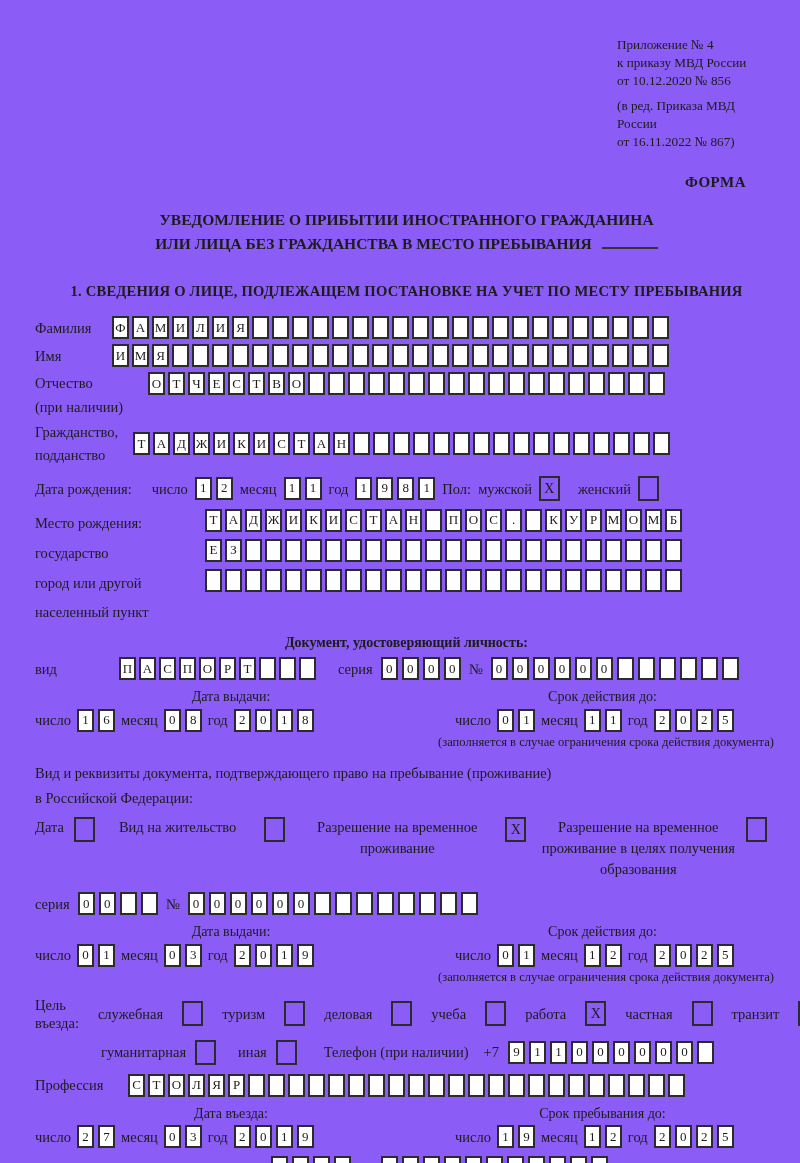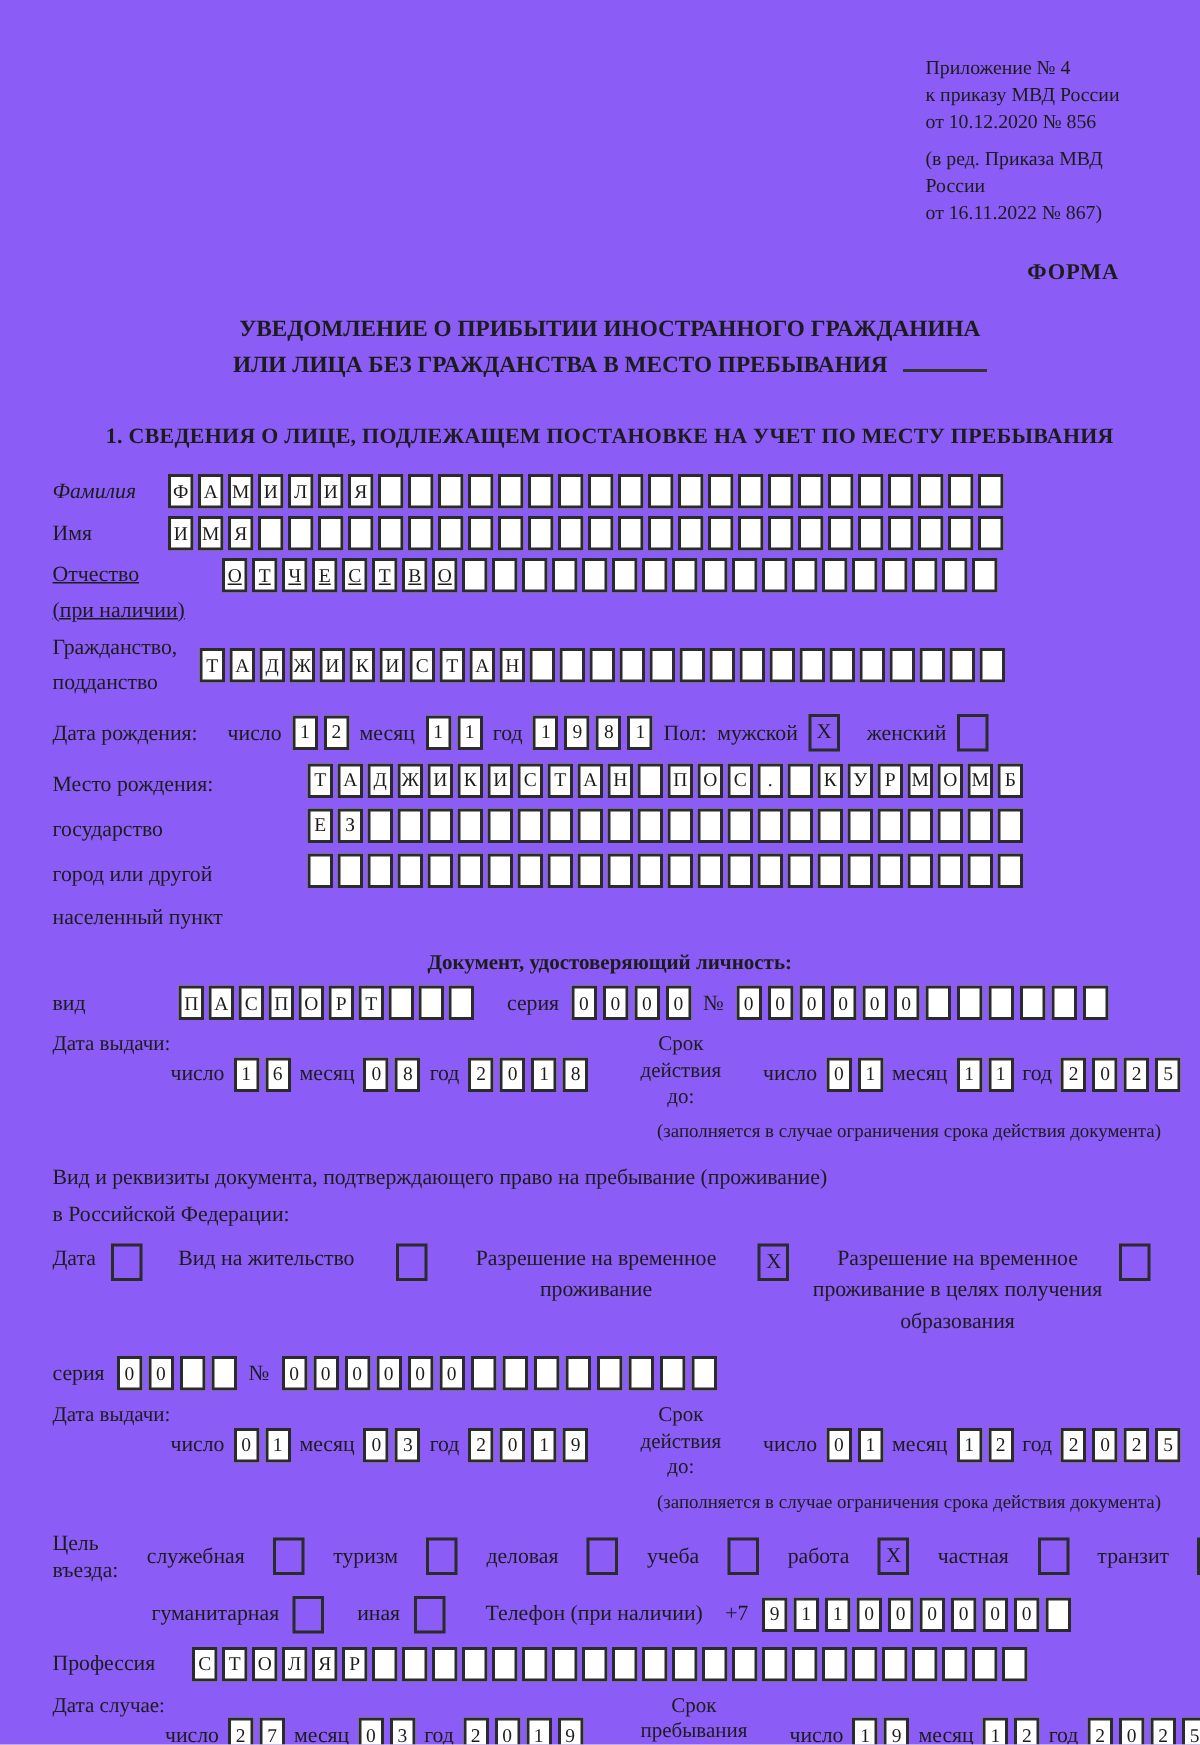--- a/index.html
+++ b/index.html
@@ -32,21 +32,21 @@
   }
   .two-line-label { line-height:1.6; }
 
   .bp-wrap { display:flex; margin-top:8px; }
   .bp-labels { width:170px; flex:none; line-height:2.05; }
   .bp-rows .boxrow { margin-bottom:7px; }
 
   .center-heading { text-align:center; font-weight:bold; font-size:14px; margin-top:6px; }
 
   .date-pair { display:flex; margin-top:8px; }
-  .date-col { display:flex; flex-direction:row; }
+  .date-col { display:flex; flex-direction:column; }
   .date-col.left { width:392px; flex:none; }
   .date-col.right { flex:1; }
   .date-head { text-align:center; font-size:14px; margin-bottom:3px; }
   .date-line { display:flex; align-items:center; gap:6px; }
   .date-line .boxrow { gap:4px; }
   .date-note { text-align:right; font-size:12.6px; padding-right:4px; margin-top:3px; }
 
   .intro { margin-top:10px; line-height:1.75; }
 
   .opt-row { display:flex; align-items:flex-start; margin-top:6px; gap:14px; }
@@ -81,21 +81,21 @@
   <div class="title">
     <div>УВЕДОМЛЕНИЕ О ПРИБЫТИИ ИНОСТРАННОГО ГРАЖДАНИНА</div>
     <div>
       <span>ИЛИ ЛИЦА БЕЗ ГРАЖДАНСТВА В МЕСТО ПРЕБЫВАНИЯ</span><span class="blank-seg"></span>
     </div>
   </div>
 
   <div class="sec-heading">1. СВЕДЕНИЯ О ЛИЦЕ, ПОДЛЕЖАЩЕМ ПОСТАНОВКЕ НА УЧЕТ ПО МЕСТУ ПРЕБЫВАНИЯ</div>
 
   <div class="frow" style="margin-top:16px;">
-    <span class="flabel" style="width:77px;font-style:italic;">Фамилия</span>
+    <span class="flabel" style="width:77px;">Фамилия</span>
     <span class="boxrow">
         <span class="cbox">Ф</span>
         <span class="cbox">А</span>
         <span class="cbox">М</span>
         <span class="cbox">И</span>
         <span class="cbox">Л</span>
         <span class="cbox">И</span>
         <span class="cbox">Я</span>
         <span class="cbox"></span>
         <span class="cbox"></span>
@@ -148,21 +148,21 @@
         <span class="cbox"></span>
         <span class="cbox"></span>
         <span class="cbox"></span>
         <span class="cbox"></span>
         <span class="cbox"></span>
         <span class="cbox"></span>
         <span class="cbox"></span>
       </span>
   </div>
 
-  <div class="frow" style="align-items:flex-start;text-decoration:underline;">
+  <div class="frow" style="align-items:flex-start;">
     <span class="flabel two-line-label" style="width:113px;">
       <span>Отчество</span><br>
       <span>(при наличии)</span>
     </span>
     <span class="boxrow">
         <span class="cbox">О</span>
         <span class="cbox">Т</span>
         <span class="cbox">Ч</span>
         <span class="cbox">Е</span>
         <span class="cbox">С</span>
@@ -600,21 +600,21 @@
         <span class="cbox"></span>
         <span class="cbox"></span>
         <span class="cbox"></span>
         <span class="cbox"></span>
         <span class="cbox"></span>
       </span>
   </div>
 
   <div class="date-pair">
     <div class="date-col left">
-      <div class="date-head">Дата случае:</div>
+      <div class="date-head">Дата въезда:</div>
       <div class="date-line">
         <span>число</span>
         <span class="boxrow">
             <span class="cbox">2</span>
             <span class="cbox">7</span>
           </span>
         <span>месяц</span>
         <span class="boxrow">
             <span class="cbox">0</span>
             <span class="cbox">3</span>

